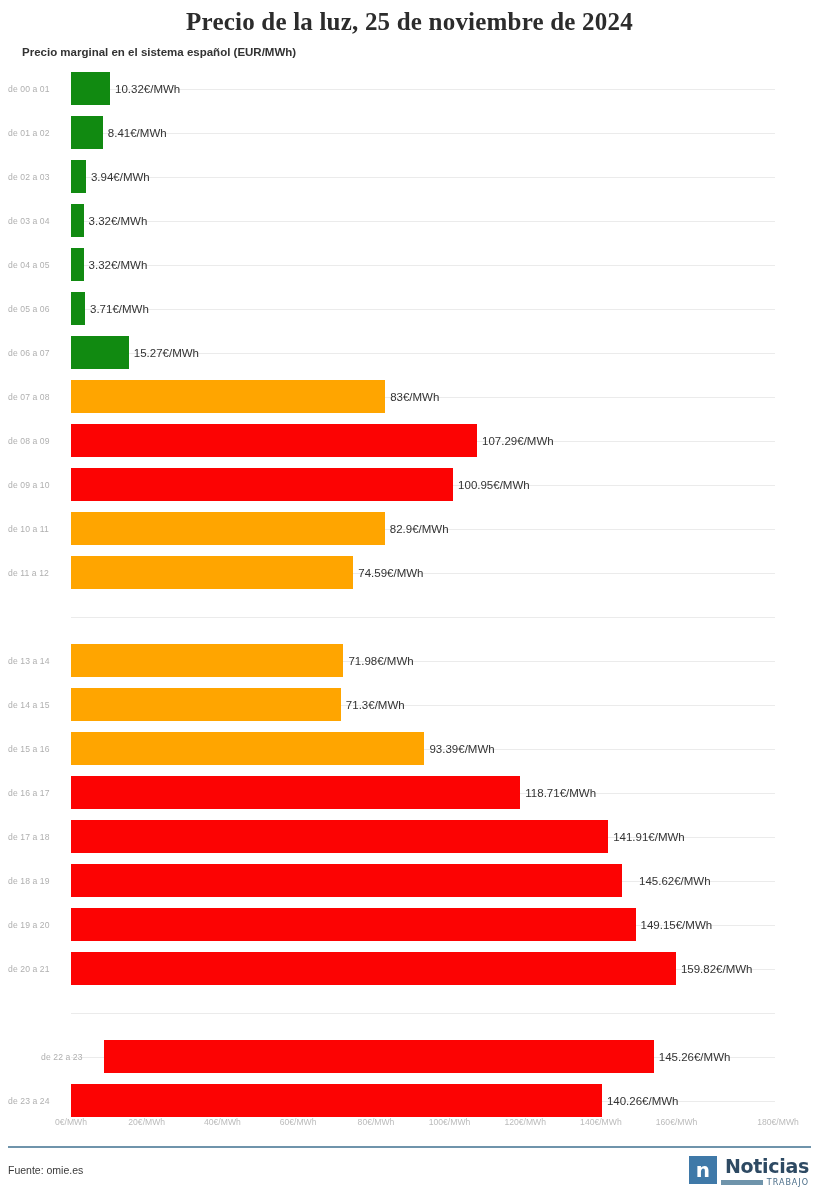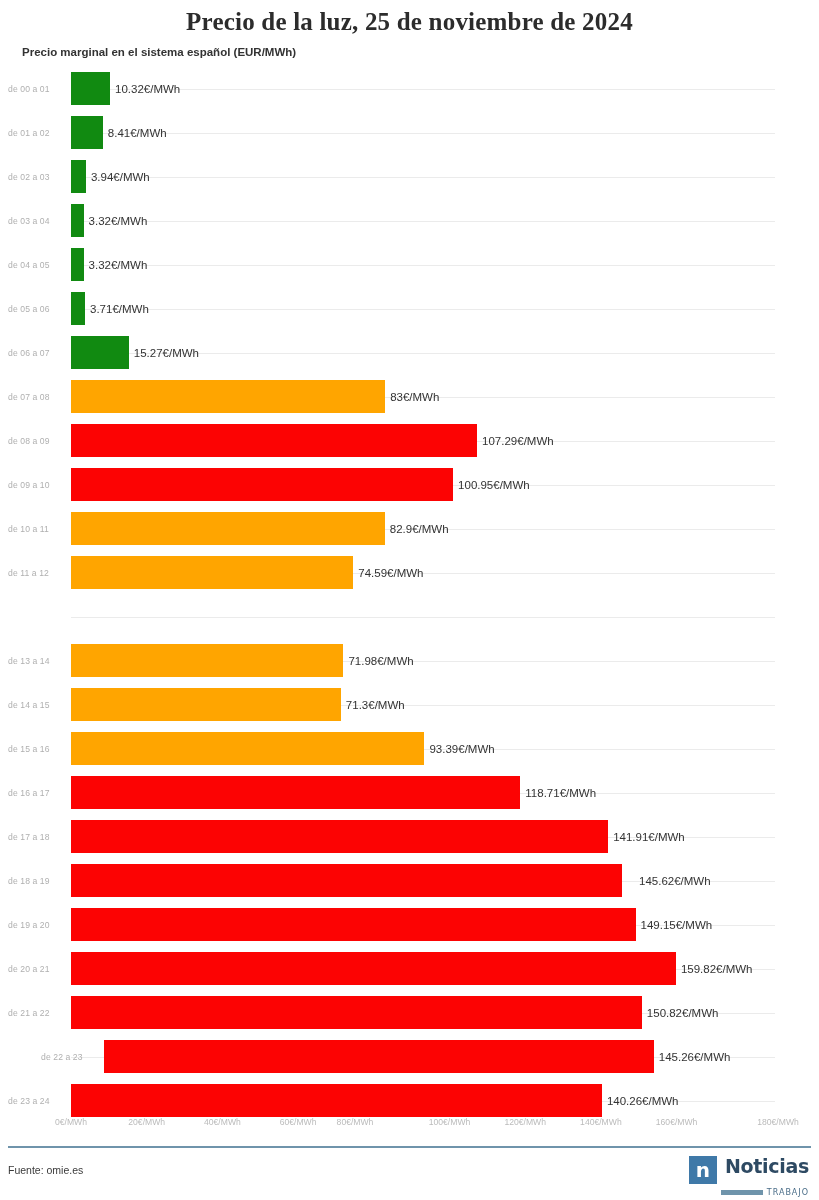--- a/index.html
+++ b/index.html
@@ -160,21 +160,21 @@
     font-family: "DejaVu Sans", sans-serif;
     font-weight: bold;
     font-size: 19px;
     line-height: 20px;
     color: #2e4a63;
     letter-spacing: -0.3px;
   }
   #brand-sub-row {
     display: flex;
     align-items: center;
-    margin-top: 12px;
+    margin-top: 2px;
   }
   #brand-sub-bar {
     width: 42px;
     height: 5px;
     background: #6f94ab;
     margin-right: 4px;
   }
   #brand-sub {
     font-family: "DejaVu Sans", sans-serif;
     font-size: 8px;
@@ -304,45 +304,40 @@
       <div class="bar red" style="width: 564.533px;"></div>
       <div class="val-label" style="left: 640.533px;">149.15€/MWh</div>
     </div>
     <div class="gridline" style="top: 902px;"></div>
     <div class="bar-row" style="top: 880px;">
       <div class="cat-label">de 20 a 21</div>
       <div class="bar red" style="width: 604.919px;"></div>
       <div class="val-label" style="left: 680.919px;">159.82€/MWh</div>
     </div>
     <div class="gridline" style="top: 946px;"></div>
-    <div class="bar-row" style="top: 924px;">
-      <div class="cat-label">de 21 a 22</div>
-      <div class="bar red" style="width: 570.854px;"></div>
-      <div class="val-label" style="left: 646.854px;">150.82€/MWh</div>
-    </div>
     <div class="gridline" style="top: 990px;"></div>
     <div class="bar-row" style="top: 968px; margin-left: 33px;">
       <div class="cat-label">de 22 a 23</div>
       <div class="bar red" style="width: 549.809px;"></div>
       <div class="val-label" style="left: 625.809px;">145.26€/MWh</div>
     </div>
     <div class="gridline" style="top: 1034px;"></div>
     <div class="bar-row" style="top: 1012px;">
       <div class="cat-label">de 23 a 24</div>
       <div class="bar red" style="width: 530.884px;"></div>
       <div class="val-label" style="left: 606.884px;">140.26€/MWh</div>
     </div>
   </div>
 
 <div id="x-axis">
     <div class="x-tick" style="left: 71px;">0€/MWh</div>
     <div class="x-tick" style="left: 146.7px;">20€/MWh</div>
     <div class="x-tick" style="left: 222.4px;">40€/MWh</div>
     <div class="x-tick" style="left: 298.1px;">60€/MWh</div>
-    <div class="x-tick" style="left: 355px;">80€/MWh</div>
+    <div class="x-tick" style="left: 376px;">80€/MWh</div>
     <div class="x-tick" style="left: 449.5px;">100€/MWh</div>
     <div class="x-tick" style="left: 525.2px;">120€/MWh</div>
     <div class="x-tick" style="left: 600.9px;">140€/MWh</div>
     <div class="x-tick" style="left: 676.6px;">160€/MWh</div>
     <div class="x-tick" style="left: 778px;">180€/MWh</div>
   </div>
 
 <div id="footer">
   <div id="footer-rule"></div>
   <div id="source-text">Fuente: omie.es</div>

